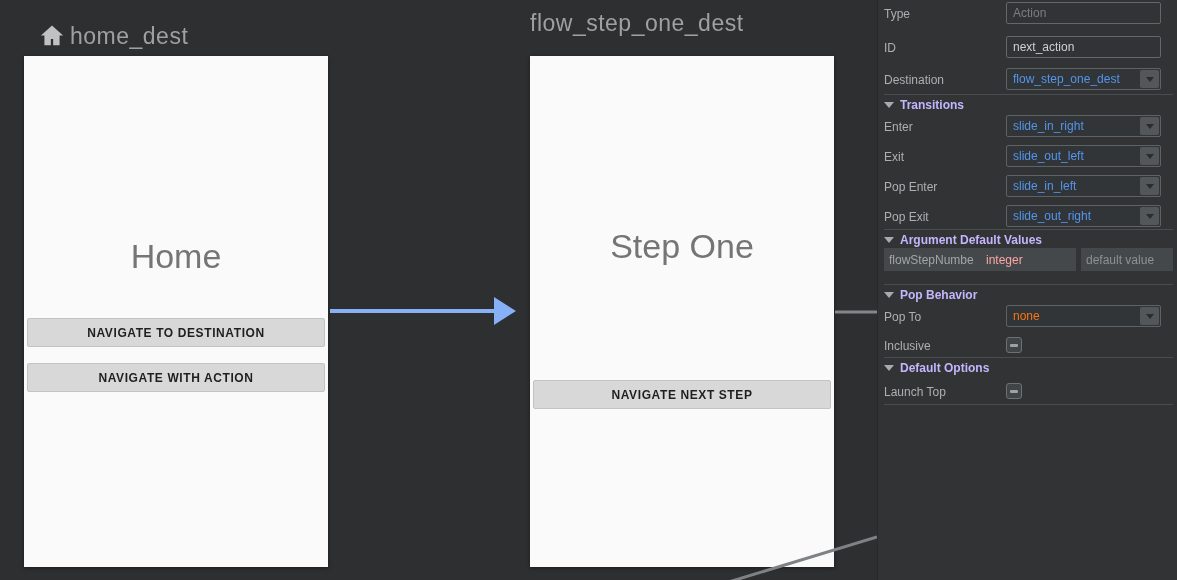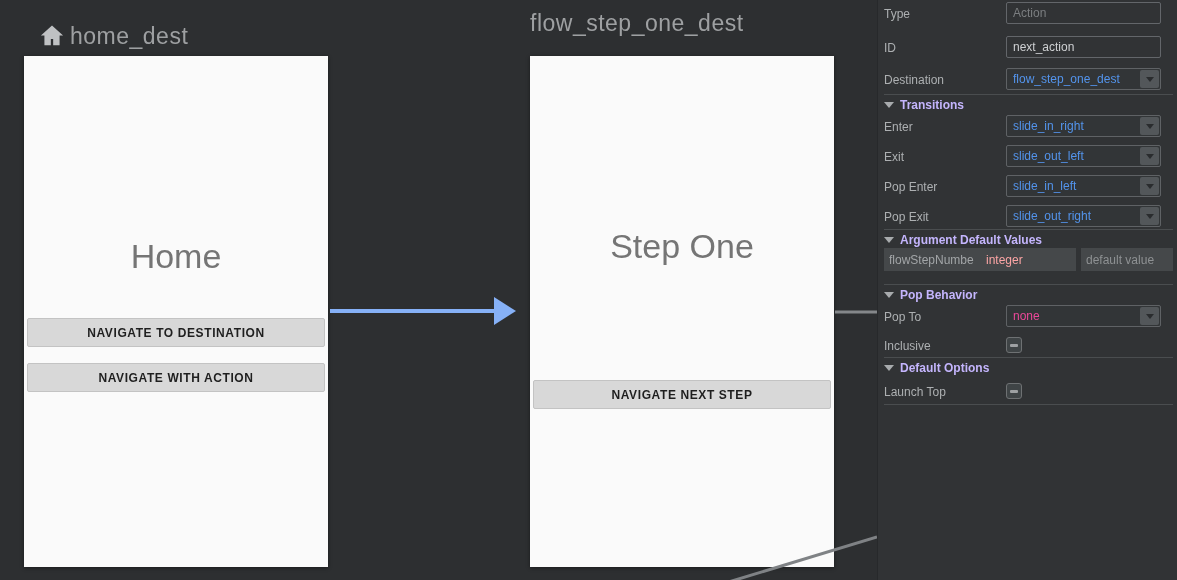--- a/index.html
+++ b/index.html
@@ -43,21 +43,21 @@
   .pctl   { position:absolute; left:128px; width:155px; height:22px; }
 
   .pfield { background:#313335; border:1px solid #63666a; border-radius:2px;
             width:100%; height:100%; color:#ced0d2; font-size:12px; padding:0 6px;
             font-family:"Liberation Sans", sans-serif; outline:none; }
   .pfield::placeholder { color:#7b7e80; }
 
   .combo { background:#323537; border:1px solid #5f6265; border-radius:2px;
            display:flex; align-items:center; width:100%; height:100%; cursor:pointer; }
   .combo-text { flex:1; padding:0 6px; color:#5394ec; white-space:nowrap; overflow:hidden; }
-  .combo-text.muted { color:#ec4899; }
+  .combo-text.muted { color:#f97316; }
   .combo-btn { width:19px; height:18px; margin-right:1px; background:#53575a; border-radius:2px;
                display:flex; align-items:center; justify-content:center; }
   .combo-arrow { width:0; height:0; border-left:4px solid transparent;
                  border-right:4px solid transparent; border-top:5px solid #2a2c2e; }
 
   .sect-hdr { position:absolute; left:6px; display:flex; align-items:center; gap:6px; cursor:pointer; }
   .sect-tri { width:0; height:0; border-left:5px solid transparent; border-right:5px solid transparent;
               border-top:6px solid #a8abad; }
   .sect-title { color:#c4b5fd; font-weight:bold; }
 

